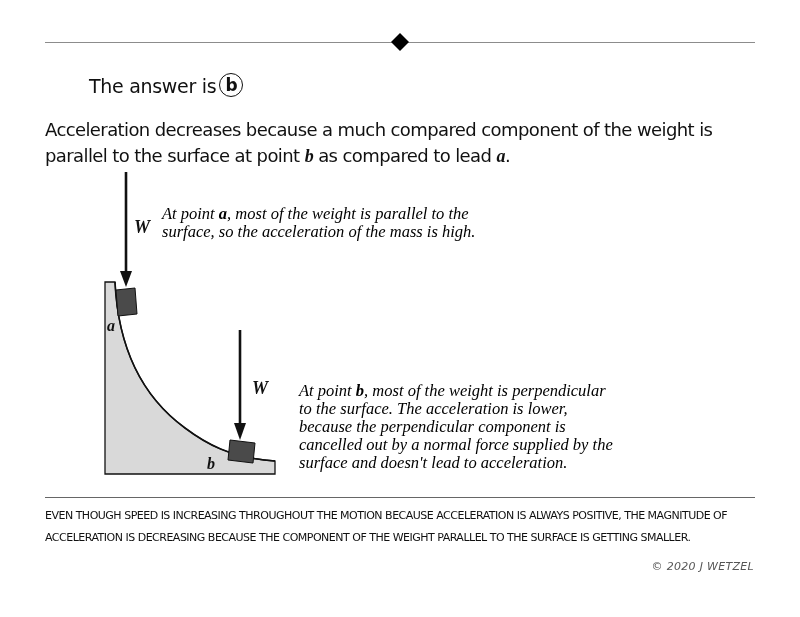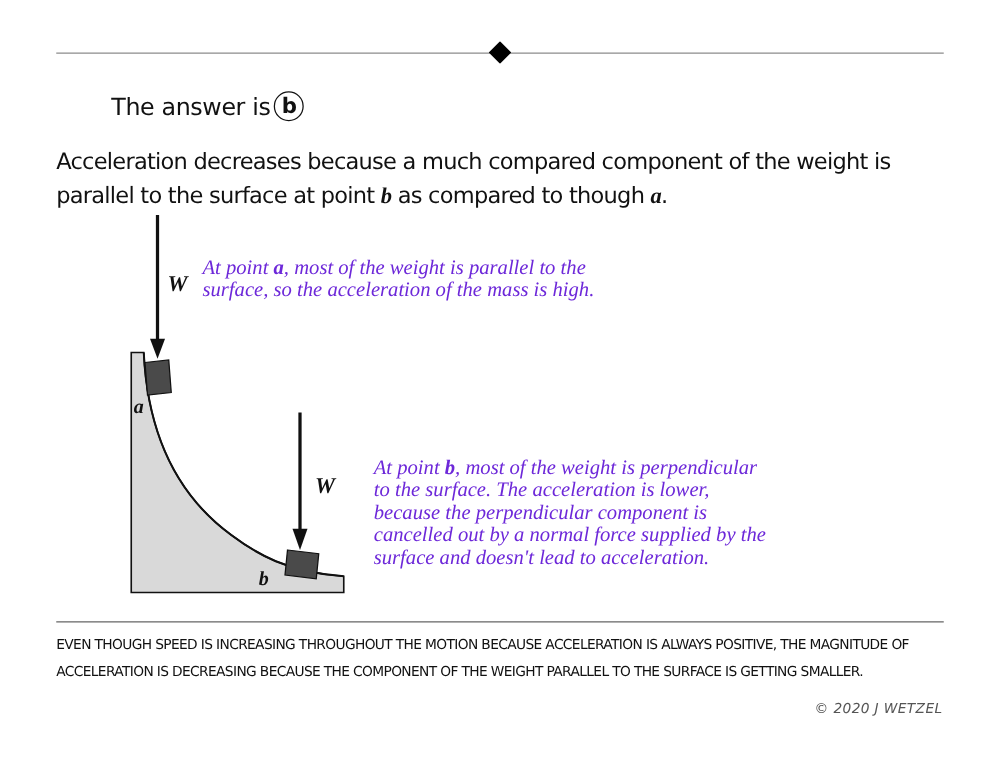--- a/index.html
+++ b/index.html
@@ -5,40 +5,40 @@
   html, body { margin: 0; padding: 0; background: #ffffff; }
   body { width: 800px; height: 617px; position: relative; overflow: hidden; color: #111; }
   .abs { position: absolute; }
   .rule { position: absolute; height: 0; border-top: 1.5px solid #8c8c8c; }
   .sans { font-family: "DejaVu Sans", sans-serif; }
   .serif { font-family: "Liberation Serif", serif; }
   #answer-line { left: 45px; top: 73px; font-size: 19px; letter-spacing: -0.3px; display: flex; align-items: flex-end; margin-left: 44px; }
   #answer-circle { display: inline-flex; align-items: center; justify-content: center; width: 22px; height: 22px; border: 1.3px solid #111; border-radius: 50%; font-weight: bold; margin-left: 3px; font-size: 17px; line-height: 1; }
   #explain { left: 45px; top: 117px; width: 720px; font-size: 18px; line-height: 26px; letter-spacing: -0.6px; }
   #explain b { font-family: "Liberation Serif", serif; font-style: italic; font-weight: bold; }
-  .note { font-family: "Liberation Serif", serif; font-style: italic; font-size: 16.5px; line-height: 18px; color: #6d28d9; }
+  .note { font-family: "Liberation Serif", serif; font-style: italic; font-size: 16.5px; line-height: 18px; color: #000000; }
   #note-a { left: 162px; top: 205px; width: 320px; }
-  #note-b { left: 299px; top: 365px; width: 320px; }
+  #note-b { left: 299px; top: 382px; width: 320px; }
   #summary { left: 45px; top: 505px; width: 715px; font-size: 11px; line-height: 22px; letter-spacing: -0.5px; text-transform: uppercase; }
   #copyright { right: 46px; top: 560px; font-size: 11px; font-style: italic; color: #555; letter-spacing: 0.3px; }
 </style>
 </head>
 <body>
 
 <div class="rule" style="left:45px; top:42px; width:710px;"></div>
 <svg class="abs" style="left:391px; top:33px;" width="18" height="18" viewBox="0 0 18 18">
   <polygon points="9,0 18,9 9,18 0,9" fill="#000"></polygon>
 </svg>
 
 <div id="answer-line" class="abs sans">
   <span>The answer is</span>
   <span id="answer-circle">b</span>
 </div>
 
-<div id="explain" class="abs sans"><span>Acceleration decreases because a much compared component of the weight is parallel to the surface at point </span><b>b</b><span> as compared to though </span><b>a</b><span>.</span></div>
+<div id="explain" class="abs sans"><span>Acceleration decreases because a much compared component of the weight is parallel to the surface at point </span><b>b</b><span> as compared to lead </span><b>a</b><span>.</span></div>
 
 <svg class="abs" style="left:0; top:0;" width="800" height="617" viewBox="0 0 800 617">
 
   <path d="M105,282 L115,282 C118,345 140,395 185,428 C205,443 230,458 275,461 L275,474 L105,474 Z" fill="#d9d9d9" stroke="#111" stroke-width="1.3"></path>
   <path d="M115,282 C118,345 140,395 185,428 C205,443 230,458 275,461" fill="none" stroke="#111" stroke-width="1.6"></path>
 
   <polygon points="116,290 135,288 137,314 118,316" fill="#4a4a4a" stroke="#111" stroke-width="1"></polygon>
 
   <polygon points="230,440 255,443 253,463 228,460" fill="#4a4a4a" stroke="#111" stroke-width="1"></polygon>
 

